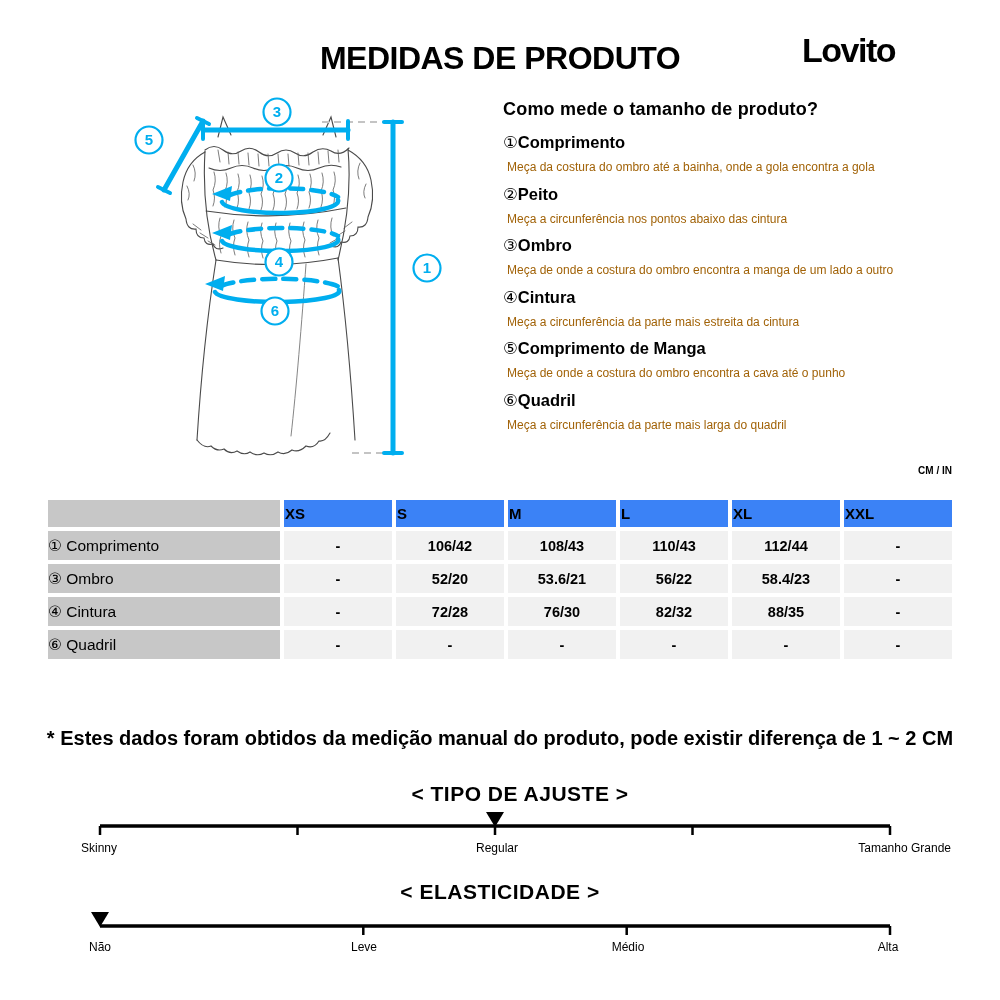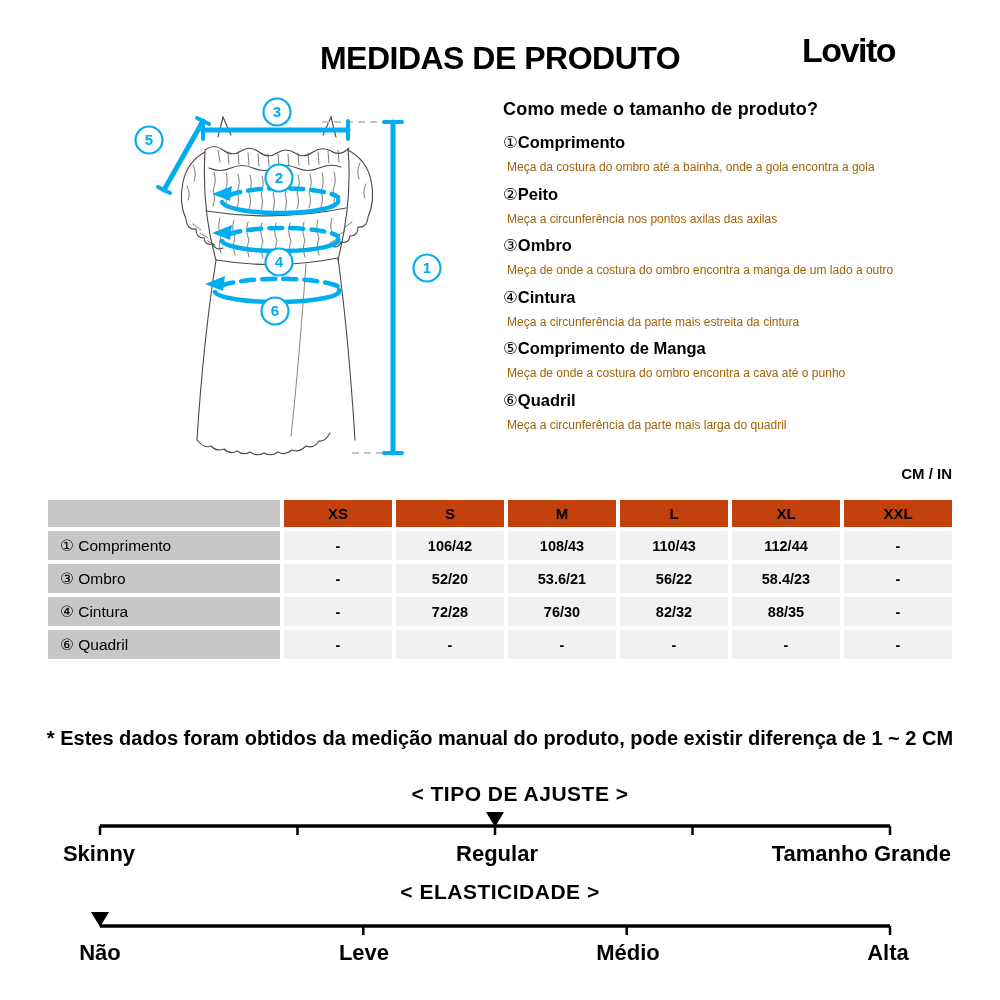--- a/index.html
+++ b/index.html
@@ -9,34 +9,34 @@
 
   .page-title{left:0;right:0;top:40px;text-align:center;font-size:32px;font-weight:800;letter-spacing:-0.5px;}
   .brand{left:802px;top:31px;font-size:34px;font-weight:800;letter-spacing:-1.5px;}
 
   .guide{left:503px;top:99px;width:420px;}
   .guide h2{margin:0 0 11px 0;font-size:18px;font-weight:800;letter-spacing:0.2px;}
   .guide h3{margin:0;font-size:16.5px;font-weight:700;line-height:22px;}
   .guide h3 .gnum{font-weight:400;}
   .guide p{margin:4px;font-size:12px;line-height:21.5px;color:#a16207;}
 
-  .units{right:48px;top:465px;font-size:15px;font-weight:700;}
+  .units{right:48px;top:465px;font-size:10px;font-weight:700;}
 
   table.size-table{position:absolute;left:44px;top:496px;width:912px;
       border-collapse:separate;border-spacing:4px;table-layout:fixed;}
   table.size-table td{overflow:hidden;white-space:nowrap;}
   td.corner,td.lbl{background:#C7C7C7;}
-  td.sz{background:#c2410c;font-weight:700;font-size:15px;text-align:center;height:25px;}
-  td.lbl{font-weight:400;font-size:15.5px;padding-left:12px;height:27px;}
+  td.sz{background:#3b82f6;font-weight:700;font-size:15px;height:25px;}
+  td.lbl{font-weight:400;font-size:15.5px;padding-left:0;height:27px;}
   td.val{background:#F1F1F1;font-weight:700;font-size:14.5px;text-align:center;}
 
   .footnote{left:0;right:0;top:727px;text-align:center;font-size:20px;font-weight:700;}
 
   .slider-title{left:0;right:0;text-align:center;font-size:21px;font-weight:800;letter-spacing:0.5px;}
-  .slider-labels span{position:absolute;font-size:22px;font-weight:700;white-space:nowrap;}
+  .slider-labels span{position:absolute;font-size:12px;font-weight:400;white-space:nowrap;}
   .ctr{transform:translateX(-50%);}
 </style>
 </head>
 <body>
 
 <div class="abs page-title">MEDIDAS DE PRODUTO</div>
 <div class="abs brand">Lovito</div>
 
 <svg class="abs" style="left:130px;top:95px;" width="330" height="375" viewBox="130 95 330 375">
 
@@ -110,21 +110,21 @@
       <text x="275" y="316" fill="#00AEEF">6</text>
     </g>
   </g>
 </svg>
 
 <div class="abs guide">
   <h2>Como mede o tamanho de produto?</h2>
   <h3><span class="gnum">①</span><span>Comprimento</span></h3>
   <p>Meça da costura do ombro até a bainha, onde a gola encontra a gola</p>
   <h3><span class="gnum">②</span><span>Peito</span></h3>
-  <p>Meça a circunferência nos pontos axilas das axilas</p>
+  <p>Meça a circunferência nos pontos abaixo das cintura</p>
   <h3><span class="gnum">③</span><span>Ombro</span></h3>
   <p>Meça de onde a costura do ombro encontra a manga de um lado a outro</p>
   <h3><span class="gnum">④</span><span>Cintura</span></h3>
   <p>Meça a circunferência da parte mais estreita da cintura</p>
   <h3><span class="gnum">⑤</span><span>Comprimento de Manga</span></h3>
   <p>Meça de onde a costura do ombro encontra a cava até o punho</p>
   <h3><span class="gnum">⑥</span><span>Quadril</span></h3>
   <p>Meça a circunferência da parte mais larga do quadril</p>
 </div>
 

